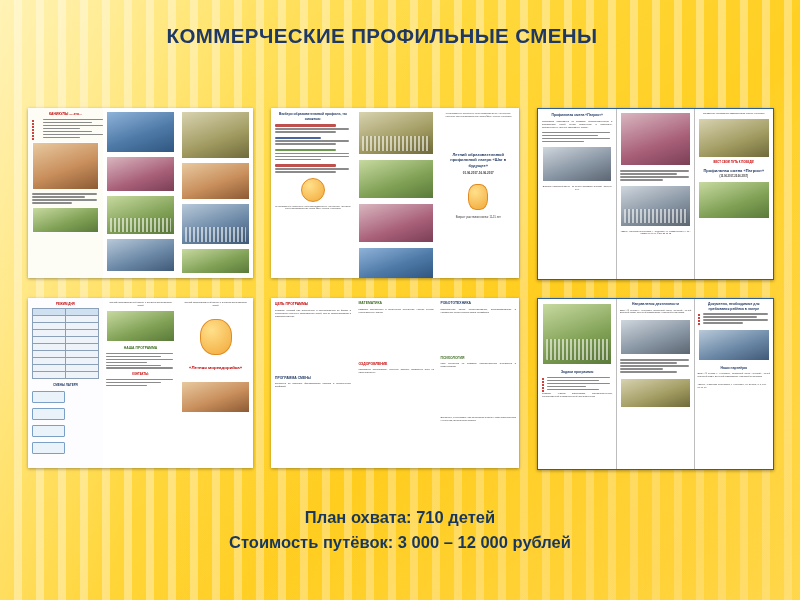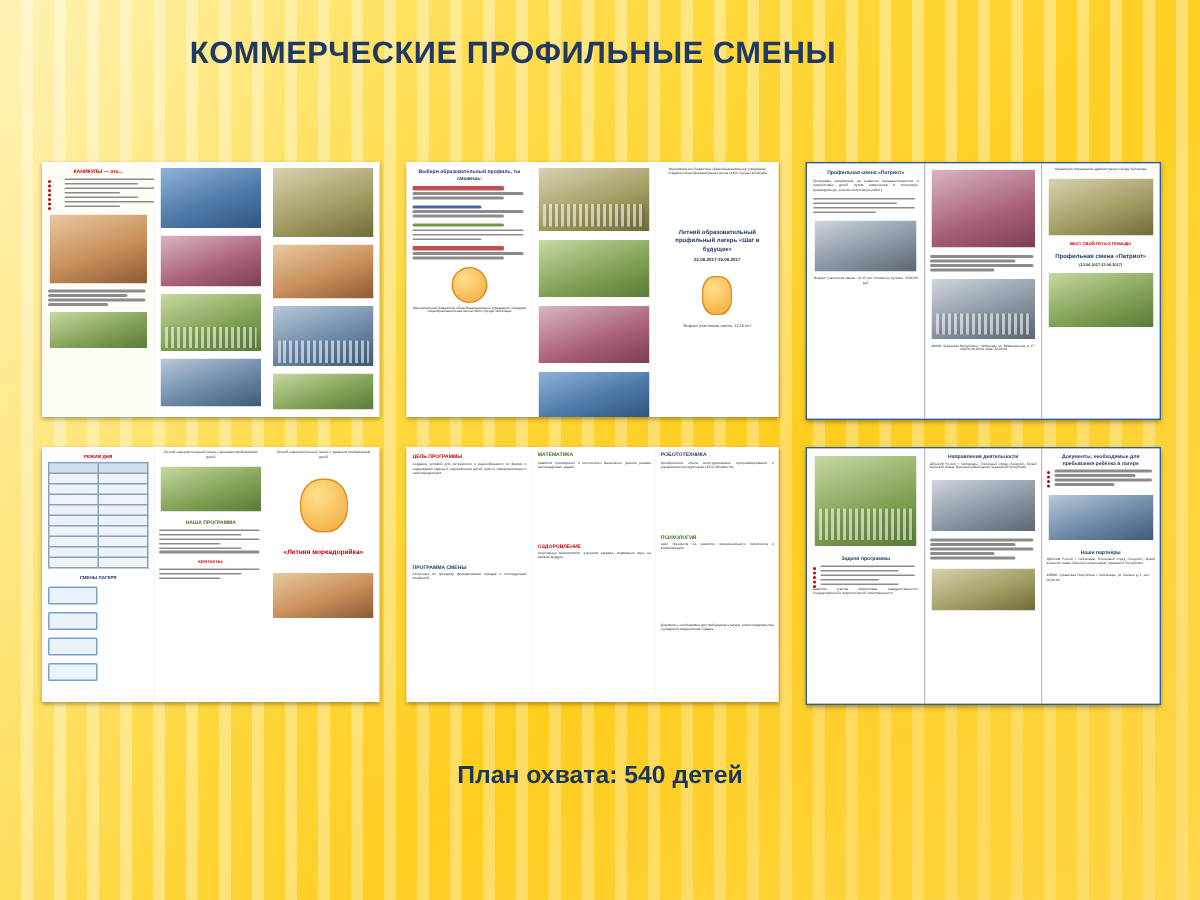--- a/index.html
+++ b/index.html
@@ -35,20 +35,21 @@
       radial-gradient(ellipse at 85% 95%, rgba(255,190,0,0.35) 0%, rgba(255,190,0,0) 55%);
     pointer-events: none;
   }
   .title-block {
     position: absolute;
     left: 0;
     top: 22px;
     width: 684px;
     text-align: center;
     z-index: 5;
+    padding-left: 40px;
   }
   .title-line {
     font-size: 20.5px;
     font-weight: bold;
     color: #1f3864;
     letter-spacing: 0.4px;
     line-height: 1.36;
     text-transform: uppercase;
     font-family: "Liberation Sans", sans-serif;
   }
@@ -501,16 +502,17 @@
           <div class="ph-title blue" style="margin-top:5px;">Наши партнёры</div>
           <div class="caption" style="font-size:2.2px; text-align:justify;">ДОСААФ России г. Чебоксары, Поисковый отряд «Георгий», Музей воинской славы, Военный комиссариат Чувашской Республики</div>
           <div class="caption" style="font-size:2.2px; text-align:left; margin-top:5px;">428000, Чувашская Республика, г. Чебоксары, ул. Ленина, д. 1, тел. 00-00-00</div>
         </div>
       </div>
     </div>
 
   </div>
 
   <div class="bottom-text">
-    <div class="bottom-line">План охвата: 540 детей</div>
+    <div class="bottom-line">План охвата: 710 детей</div>
+    <div class="bottom-line">Стоимость путёвок: 3 000 – 12 000 рублей</div>
   </div>
 
 </div>
 
 </body></html>

